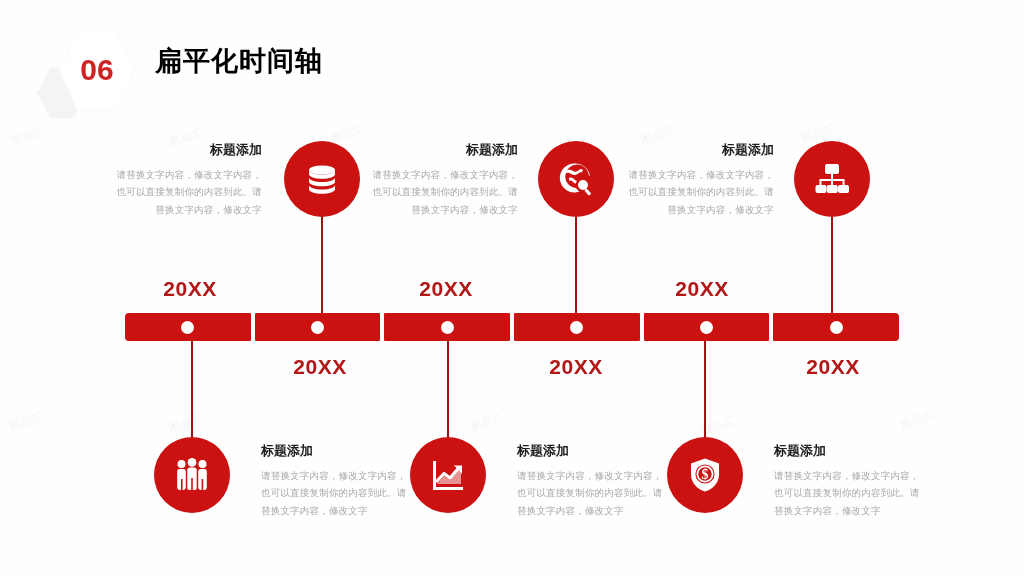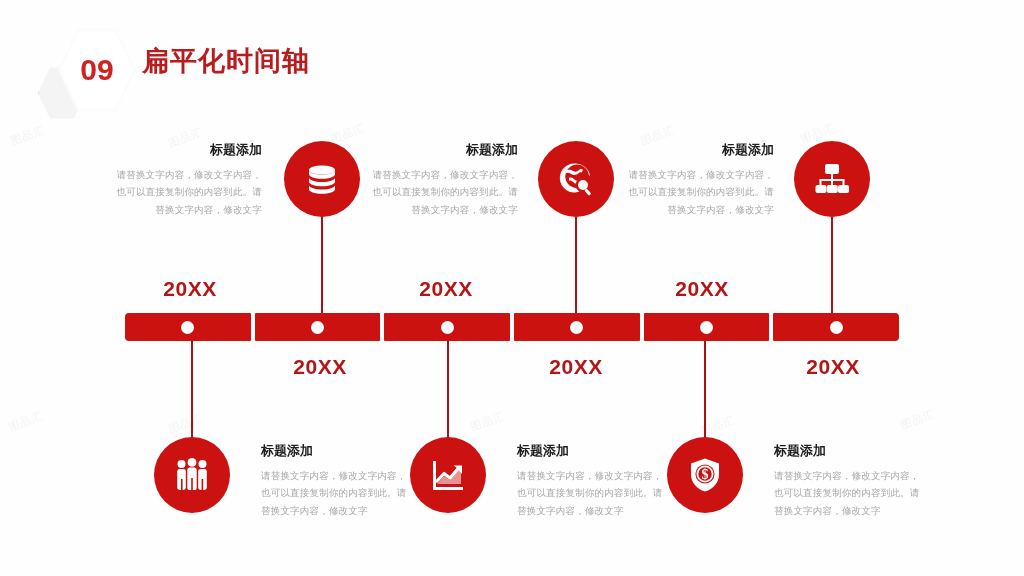--- a/index.html
+++ b/index.html
@@ -91,25 +91,25 @@
   }
   .hex-num {
     color: #cf2222;
     font-size: 30px;
     font-weight: bold;
     letter-spacing: 0px;
     line-height: 1;
   }
   .slide-title {
     position: absolute;
-    left: 142px;
+    left: 155px;
     top: 43px;
     font-size: 27px;
     font-weight: bold;
-    color: #b91c1c;
+    color: #000000;
     letter-spacing: 1px;
     white-space: nowrap;
   }
 
   
   .bar-row {
     position: absolute;
     left: 125px;
     top: 313px;
     width: 774px;
@@ -214,21 +214,21 @@
     <span class="wm" style="left:470px; top:414px;">图品汇</span>
     <span class="wm" style="left:700px; top:418px;">图品汇</span>
     <span class="wm" style="left:900px; top:412px;">图品汇</span>
   </div>
 
   <div class="header">
     <div class="hex-badge-wrap">
       <div class="hex hex-small"></div>
       <div class="hex hex-main"></div>
       <div class="hex-main-inner">
-        <span class="hex-num">09</span>
+        <span class="hex-num">06</span>
       </div>
     </div>
     <div class="slide-title">扁平化时间轴</div>
   </div>
 
   <div class="connector" style="left:321px; top:216px; height:104px;"></div>
   <div class="connector" style="left:575px; top:216px; height:104px;"></div>
   <div class="connector" style="left:831px; top:216px; height:104px;"></div>
 
   <div class="connector" style="left:191px; top:334px; height:104px;"></div>

